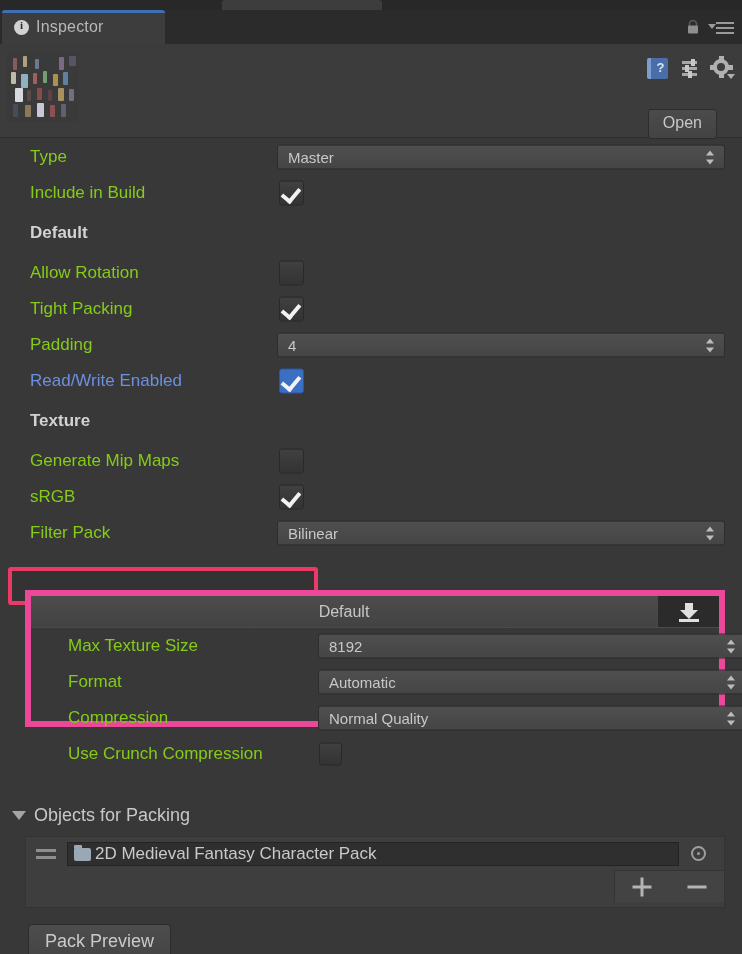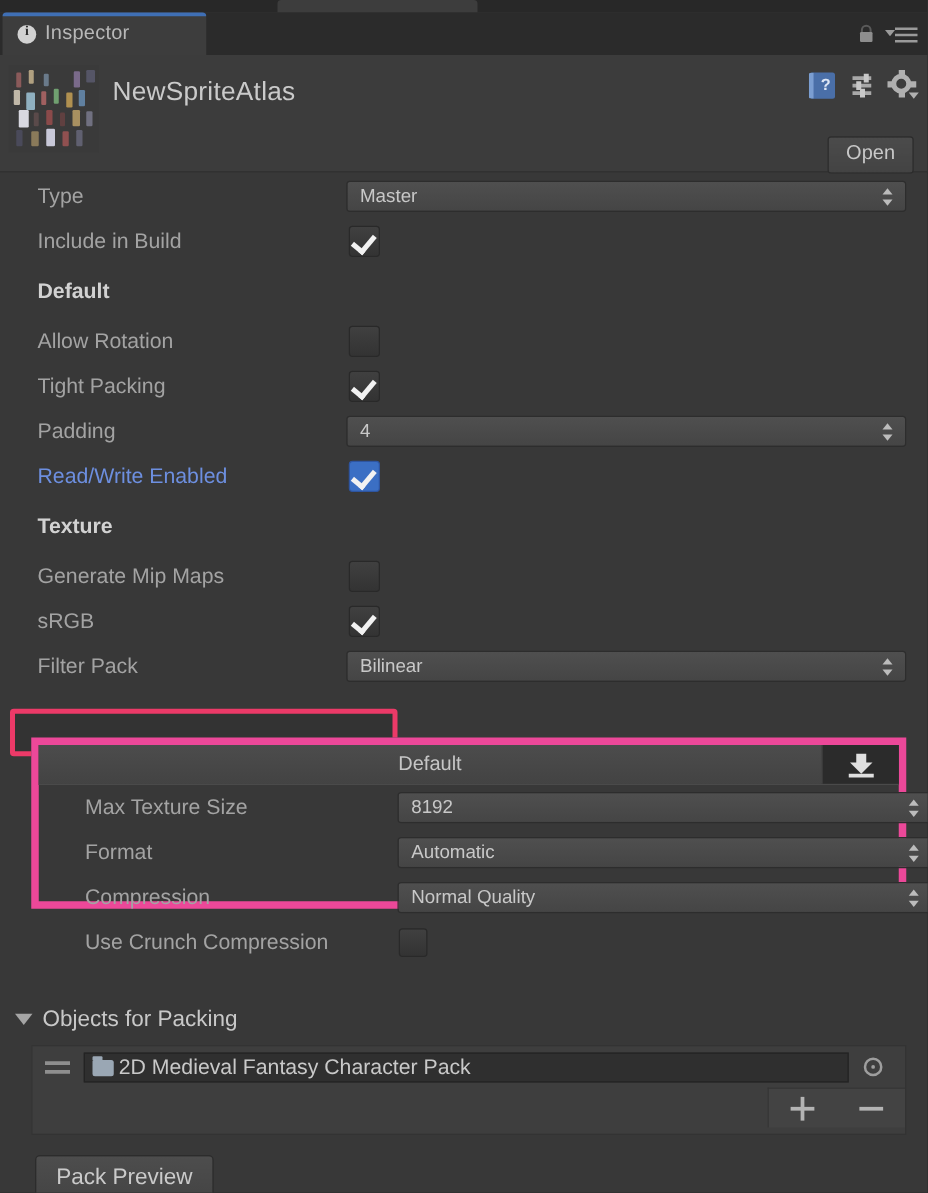--- a/index.html
+++ b/index.html
@@ -96,36 +96,36 @@
   }
   .gear-icon .tooth {
     position: absolute; width: 5px; height: 5px; background: #b0b0b0;
   }
   .gear-icon .gcaret {
     position: absolute; right: -1px; bottom: 0;
     width: 0; height: 0; border-left: 4px solid transparent;
     border-right: 4px solid transparent; border-top: 5px solid #b0b0b0;
   }
   .open-btn {
-    position: absolute; right: 11px; top: 95px;
+    position: absolute; right: 25px; top: 95px;
     transform: translateY(-100%);
     padding: 4px 14px 6px; font-size: 16px; color: #c8c8c8;
     background: linear-gradient(#4b4b4b, #434343);
     border: 1px solid #2c2c2c; border-radius: 3px; cursor: pointer;
   }
 
   
   .body {
     position: absolute; left: 0; top: 139px; width: 742px; height: 815px;
     background: #383838;
   }
   .row { position: relative; height: 36px; }
   .row-label {
     position: absolute; left: 30px; top: 50%; transform: translateY(-50%);
-    font-size: 17px; color: #a3a3a3; white-space: nowrap;
+    font-size: 17px; color: #84cc16; white-space: nowrap;
   }
   .section-head {
     position: absolute; left: 30px; top: 50%; transform: translateY(-50%);
     font-size: 17px; color: #d2d2d2; font-weight: bold;
   }
 
   .dd {
     position: absolute; left: 277px; top: 50%; transform: translateY(-50%);
     width: 448px; height: 25px;
     background: linear-gradient(#4f4f4f, #454545);
@@ -312,21 +312,20 @@
       <span class="sp" style="left:41px;top:38px;width:4px;height:11px;background:#604040"></span>
       <span class="sp" style="left:51px;top:36px;width:6px;height:13px;background:#a89060"></span>
       <span class="sp" style="left:62px;top:37px;width:5px;height:12px;background:#707080"></span>
       <span class="sp" style="left:6px;top:52px;width:5px;height:13px;background:#4a4a5a"></span>
       <span class="sp" style="left:18px;top:53px;width:6px;height:12px;background:#8a7a5a"></span>
       <span class="sp" style="left:30px;top:51px;width:7px;height:14px;background:#c8c8d8"></span>
       <span class="sp" style="left:43px;top:53px;width:5px;height:12px;background:#905050"></span>
       <span class="sp" style="left:54px;top:52px;width:5px;height:13px;background:#606070"></span>
     </div>
 
-    <div class="asset-title">NewSpriteAtlas</div>
 
     <div class="hdr-icons">
       <span class="help-icon"></span>
       <span class="preset-icon">
         <i style="left:2px;top:2px;width:15px"></i>
           <b style="left:11px;top:0px"></b>
         <i style="left:2px;top:8px;width:15px"></i>
           <b style="left:5px;top:6px"></b>
         <i style="left:2px;top:14px;width:15px"></i>
           <b style="left:8px;top:12px"></b>

